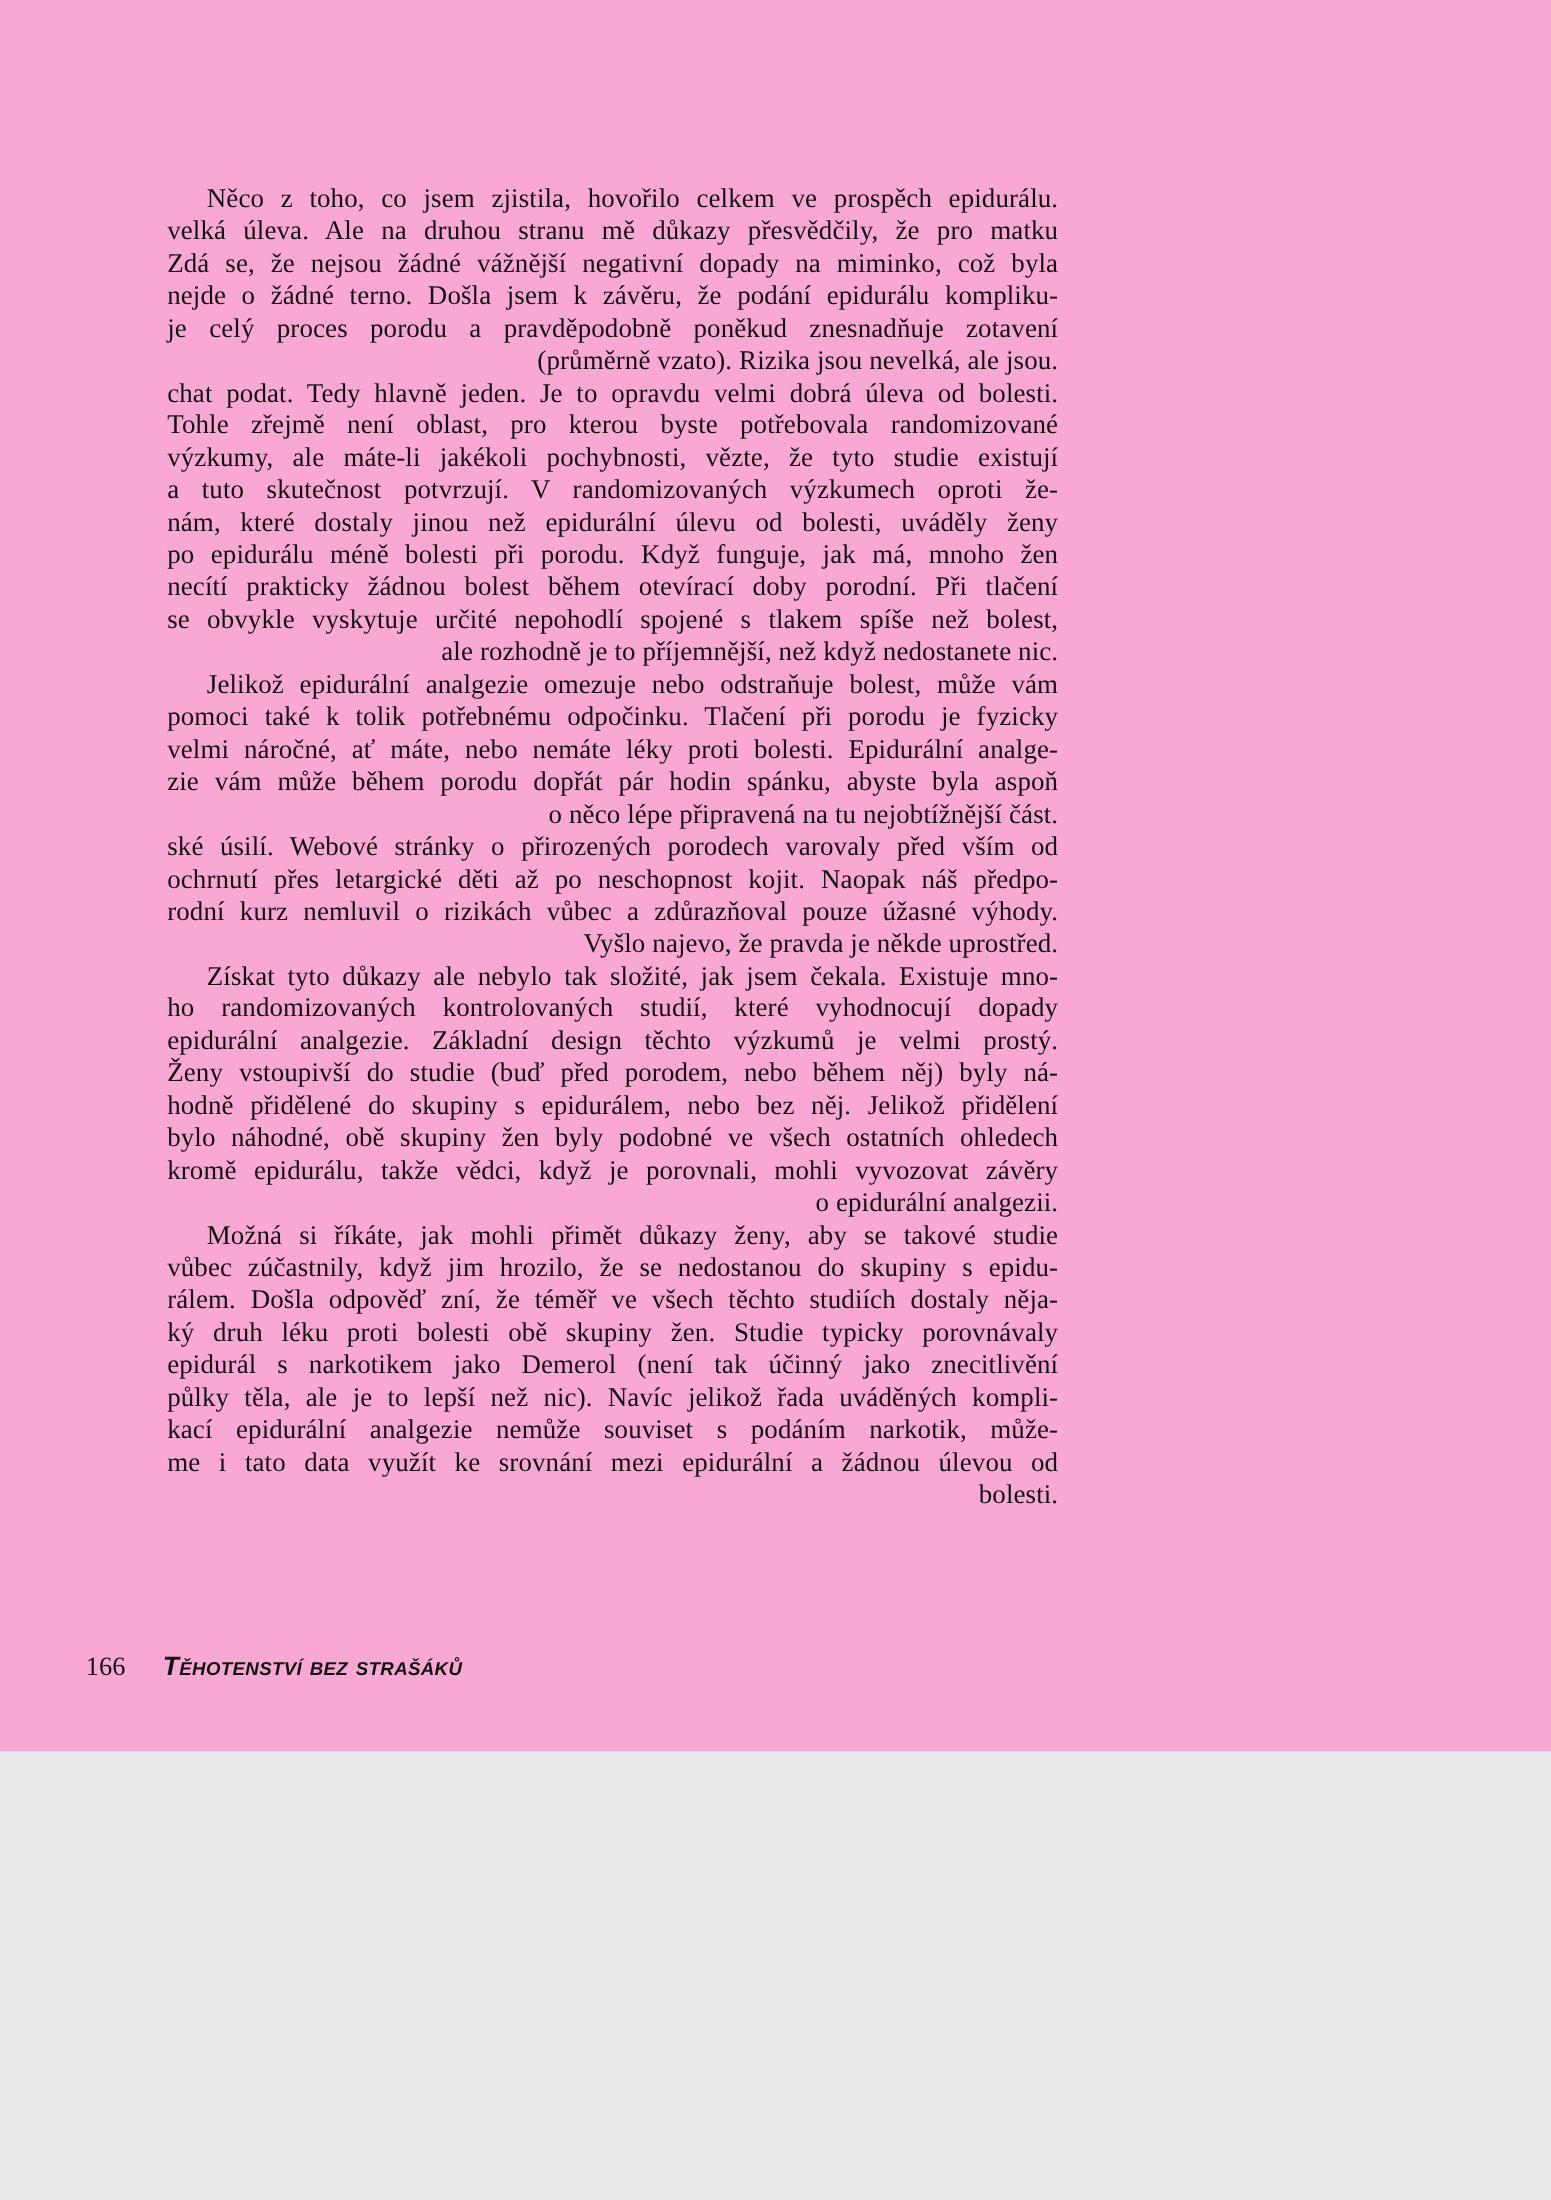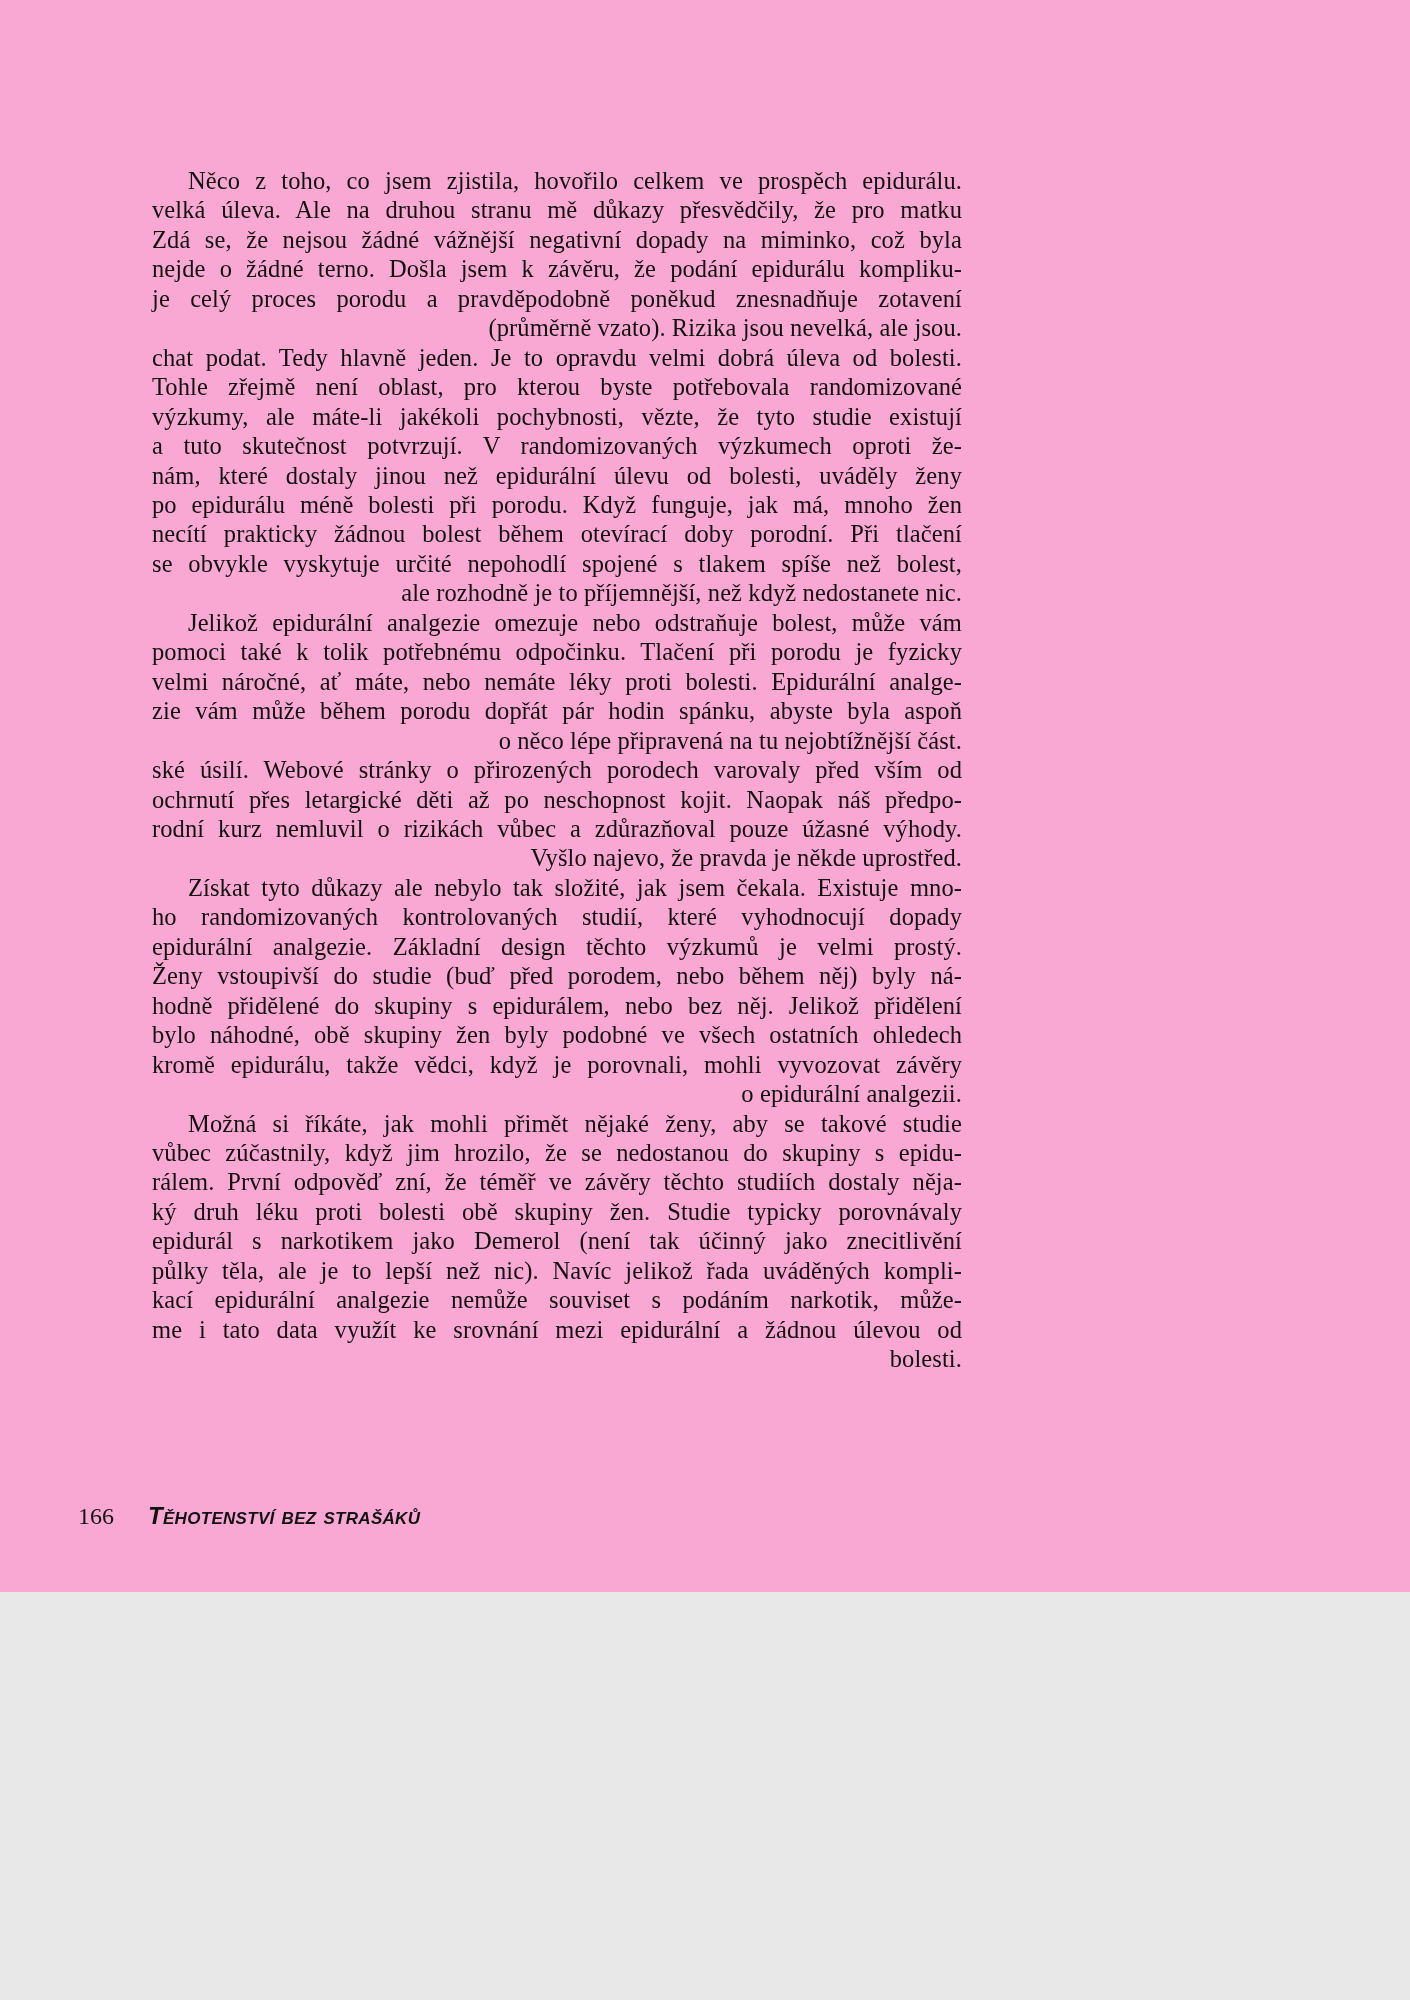--- a/index.html
+++ b/index.html
@@ -107,23 +107,23 @@
         <div class="line justified indented">Získat tyto důkazy ale nebylo tak složité, jak jsem čekala. Existuje mno-</div>
         <div class="line justified">ho randomizovaných kontrolovaných studií, které vyhodnocují dopady</div>
         <div class="line justified">epidurální analgezie. Základní design těchto výzkumů je velmi prostý.</div>
         <div class="line justified">Ženy vstoupivší do studie (buď před porodem, nebo během něj) byly ná-</div>
         <div class="line justified">hodně přidělené do skupiny s epidurálem, nebo bez něj. Jelikož přidělení</div>
         <div class="line justified">bylo náhodné, obě skupiny žen byly podobné ve všech ostatních ohledech</div>
         <div class="line justified">kromě epidurálu, takže vědci, když je porovnali, mohli vyvozovat závěry</div>
         <div class="line">o epidurální analgezii.</div>
       </div>
       <div class="paragraph">
-        <div class="line justified indented">Možná si říkáte, jak mohli přimět nějaké ženy, aby se takové studie</div>
+        <div class="line justified indented">Možná si říkáte, jak mohli přimět důkazy ženy, aby se takové studie</div>
         <div class="line justified">vůbec zúčastnily, když jim hrozilo, že se nedostanou do skupiny s epidu-</div>
-        <div class="line justified">rálem. První odpověď zní, že téměř ve závěry těchto studiích dostaly něja-</div>
+        <div class="line justified">rálem. Došla odpověď zní, že téměř ve všech těchto studiích dostaly něja-</div>
         <div class="line justified">ký druh léku proti bolesti obě skupiny žen. Studie typicky porovnávaly</div>
         <div class="line justified">epidurál s narkotikem jako Demerol (není tak účinný jako znecitlivění</div>
         <div class="line justified">půlky těla, ale je to lepší než nic). Navíc jelikož řada uváděných kompli-</div>
         <div class="line justified">kací epidurální analgezie nemůže souviset s podáním narkotik, může-</div>
         <div class="line justified">me i tato data využít ke srovnání mezi epidurální a žádnou úlevou od</div>
         <div class="line">bolesti.</div>
       </div>
     </div>
 
   <div class="footer">

